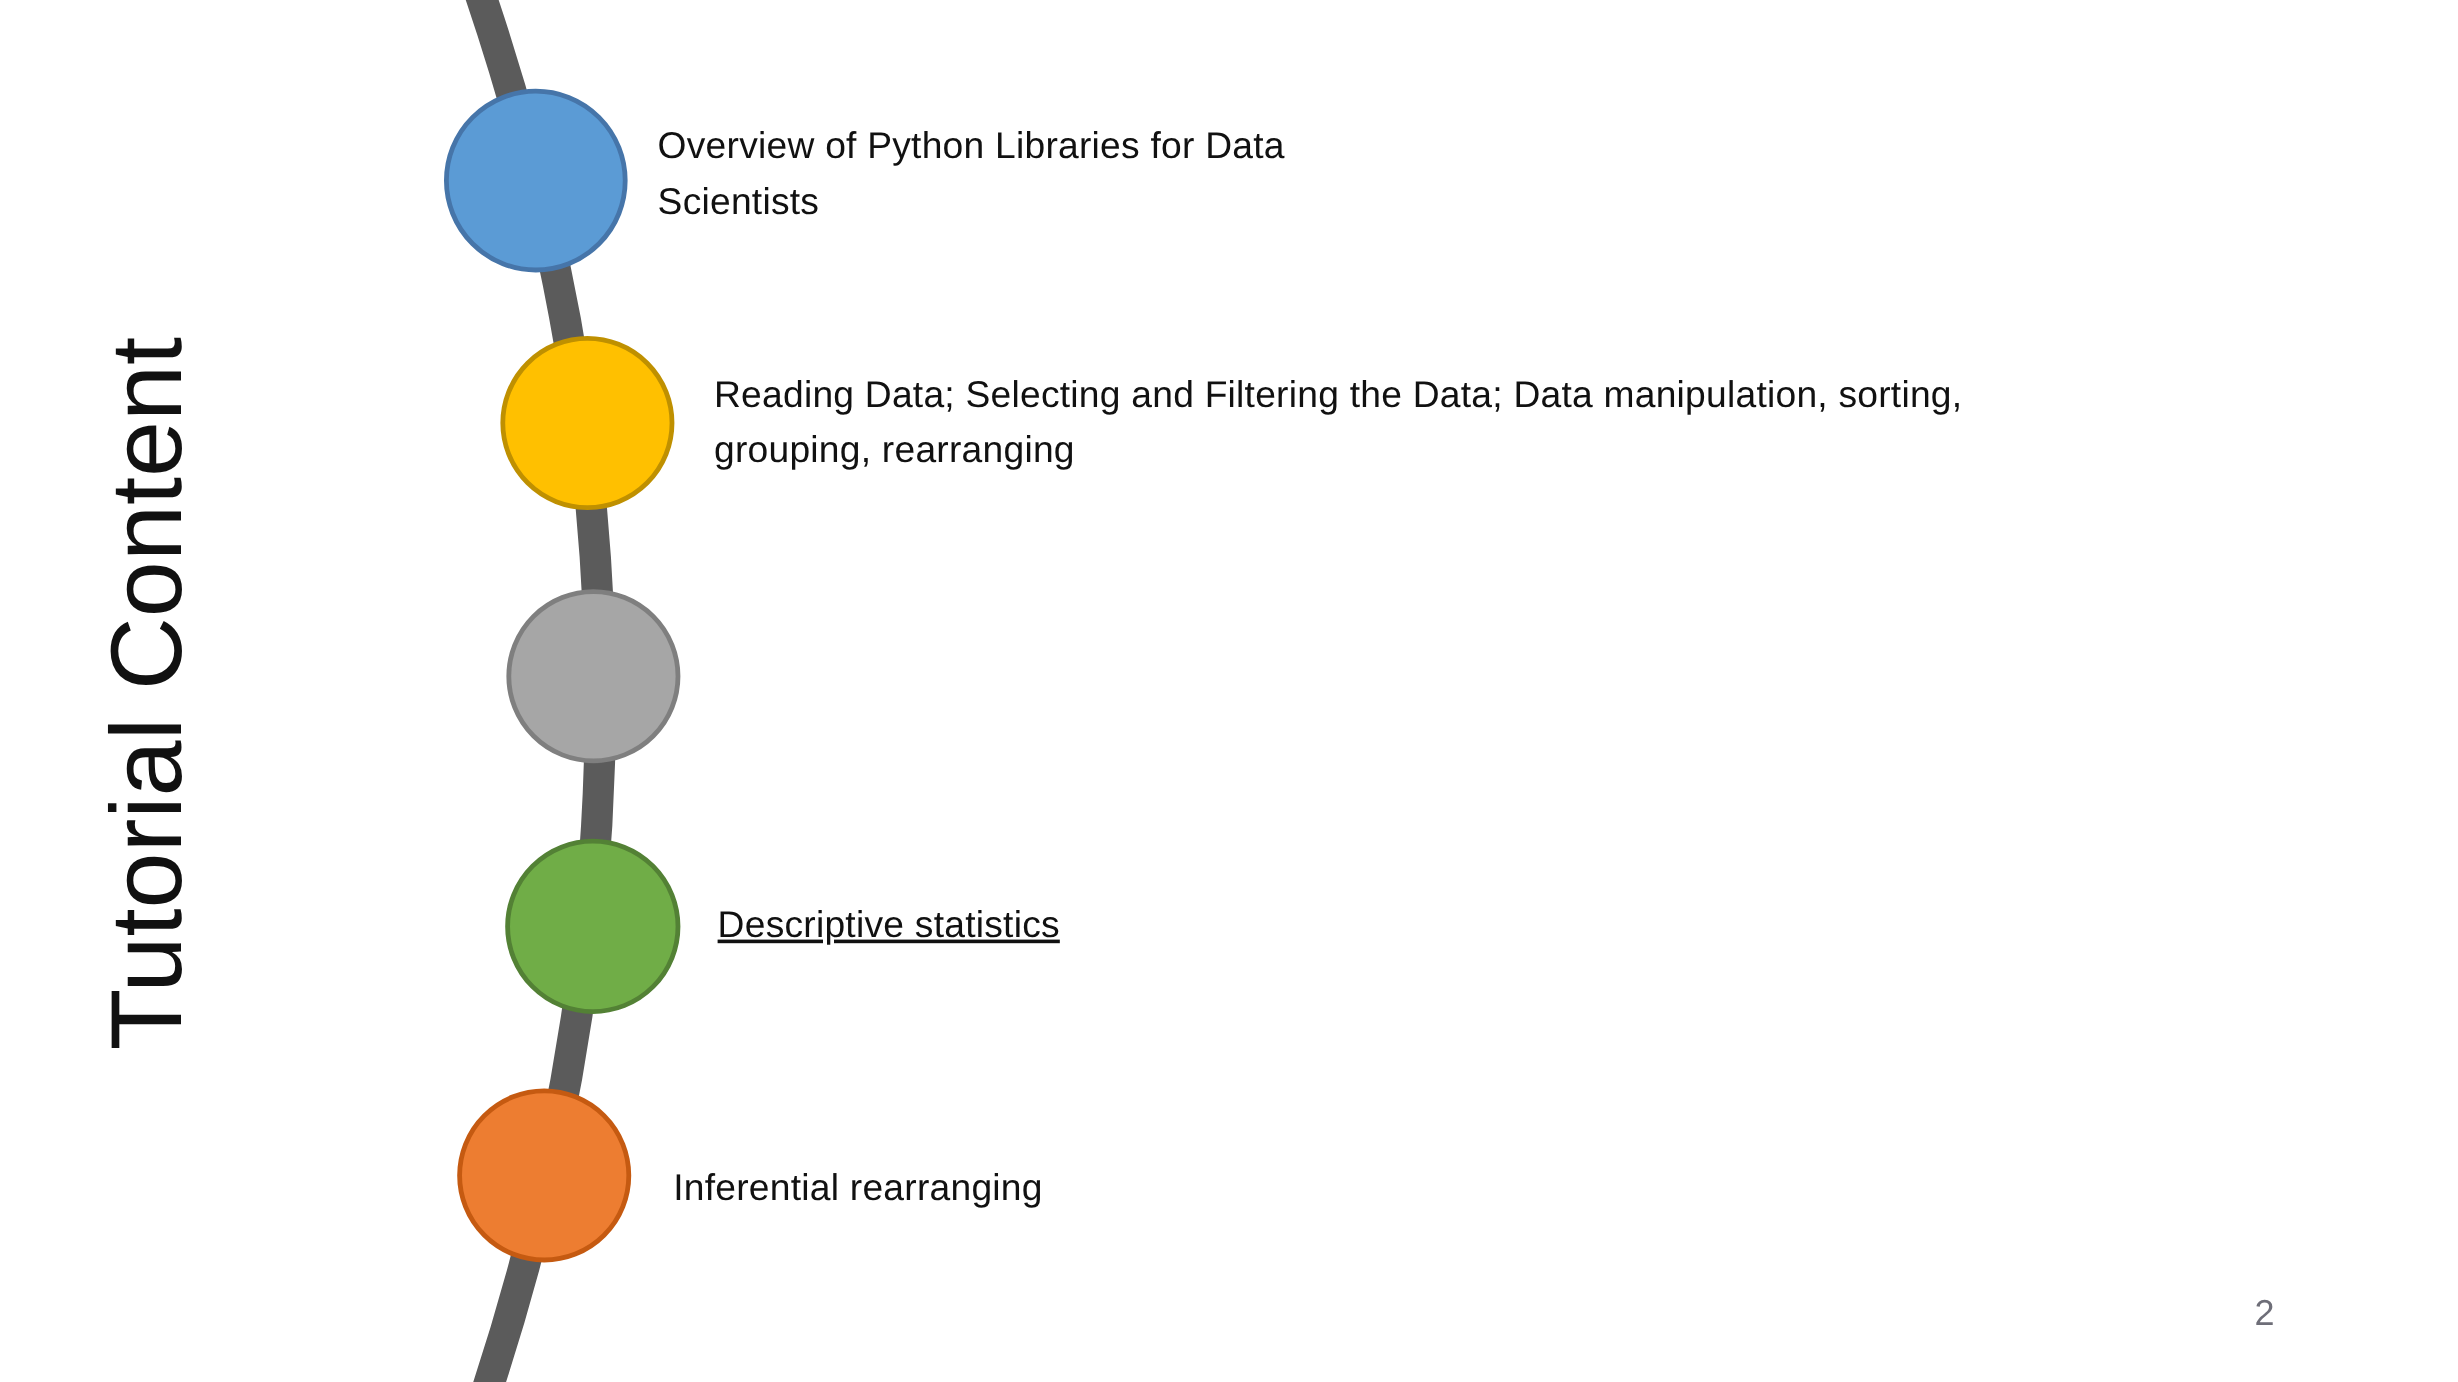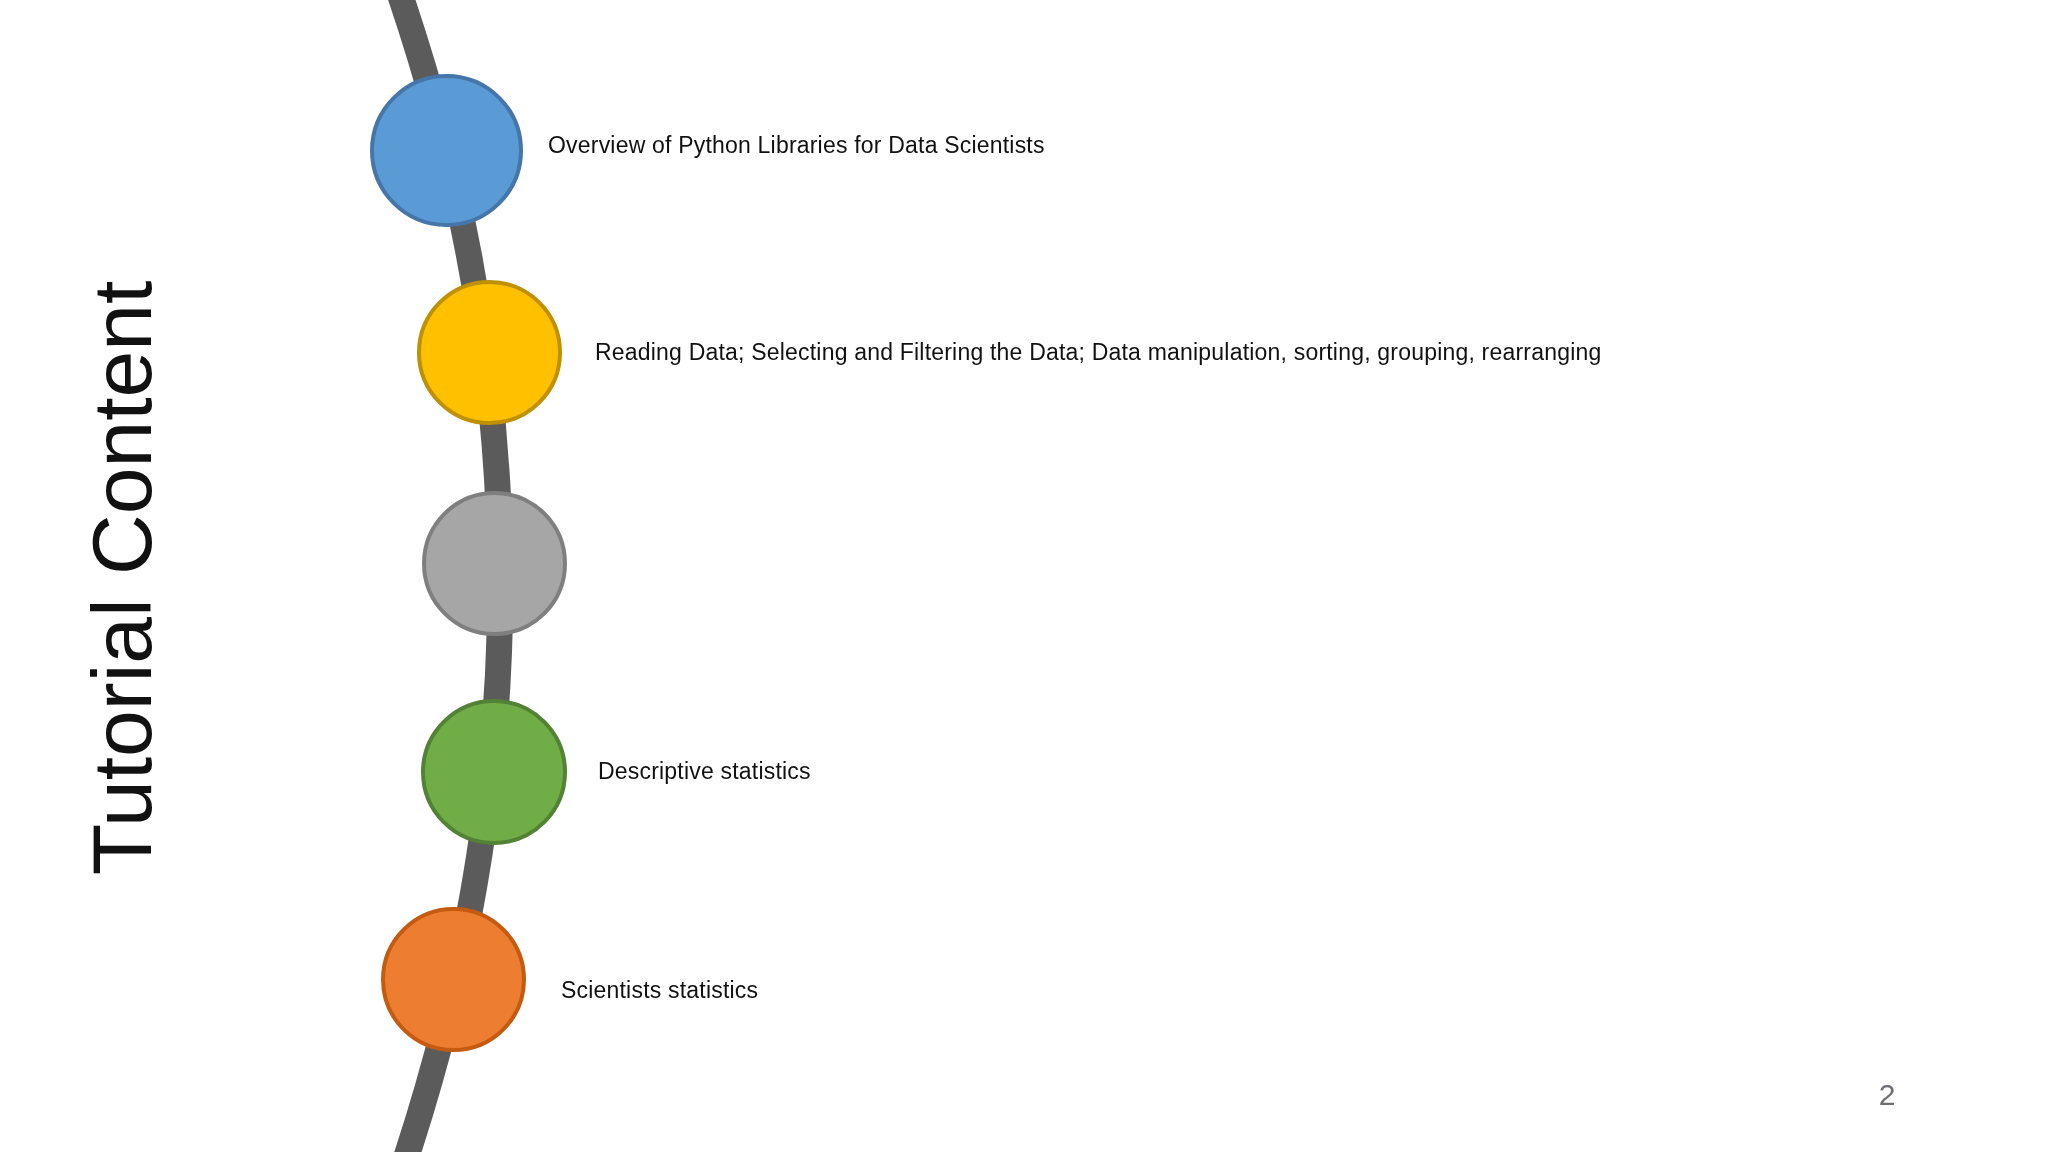--- a/index.html
+++ b/index.html
@@ -30,29 +30,29 @@
     border: 4px solid transparent;
   }
   .circle-1 { left: 370px; top: 74px;  width: 153px; height: 153px; }
   .circle-2 { left: 417px; top: 280px; width: 145px; height: 145px; }
   .circle-3 { left: 422px; top: 491px; width: 145px; height: 145px; }
   .circle-4 { left: 421px; top: 699px; width: 146px; height: 146px; }
   .circle-5 { left: 381px; top: 907px; width: 145px; height: 145px; }
   .node-label {
     position: absolute;
     transform: translateY(-50%);
-    font-size: 23px;
+    font-size: 31px;
     line-height: 46px;
     color: #111111;
     letter-spacing: 0.2px;
   }
   .label-1 { left: 548px; top: 145px; width: 620px; }
   .label-2 { left: 595px; top: 352px; width: 1080px; }
   .label-3 { left: 606px; top: 564px; width: 800px; }
-  .label-4 { left: 598px; top: 771px; width: 800px; }
+  .label-4 { left: 598px; top: 771px; width: 800px; text-decoration: underline; }
   .label-5 { left: 561px; top: 990px; width: 800px; }
   .slide-title {
     position: absolute;
     left: -238px;
     top: 523px;
     width: 720px;
     height: 110px;
     transform: rotate(-90deg);
     font-size: 84px;
     font-weight: 300;
@@ -87,17 +87,17 @@
 
   <div class="node-circle circle-2" style="background: rgb(255, 192, 0); border-color: rgb(191, 144, 0);"></div>
   <div class="node-label label-2">Reading Data; Selecting and Filtering the Data; Data manipulation, sorting, grouping, rearranging</div>
 
   <div class="node-circle circle-3" style="background: rgb(166, 166, 166); border-color: rgb(127, 127, 127);"></div>
 
   <div class="node-circle circle-4" style="background: rgb(112, 173, 71); border-color: rgb(83, 129, 53);"></div>
   <div class="node-label label-4">Descriptive statistics</div>
 
   <div class="node-circle circle-5" style="background: rgb(237, 125, 49); border-color: rgb(197, 90, 17);"></div>
-  <div class="node-label label-5">Scientists statistics</div>
+  <div class="node-label label-5">Inferential rearranging</div>
 
   <div class="page-number">2</div>
 
 </div>
 
 </body></html>

